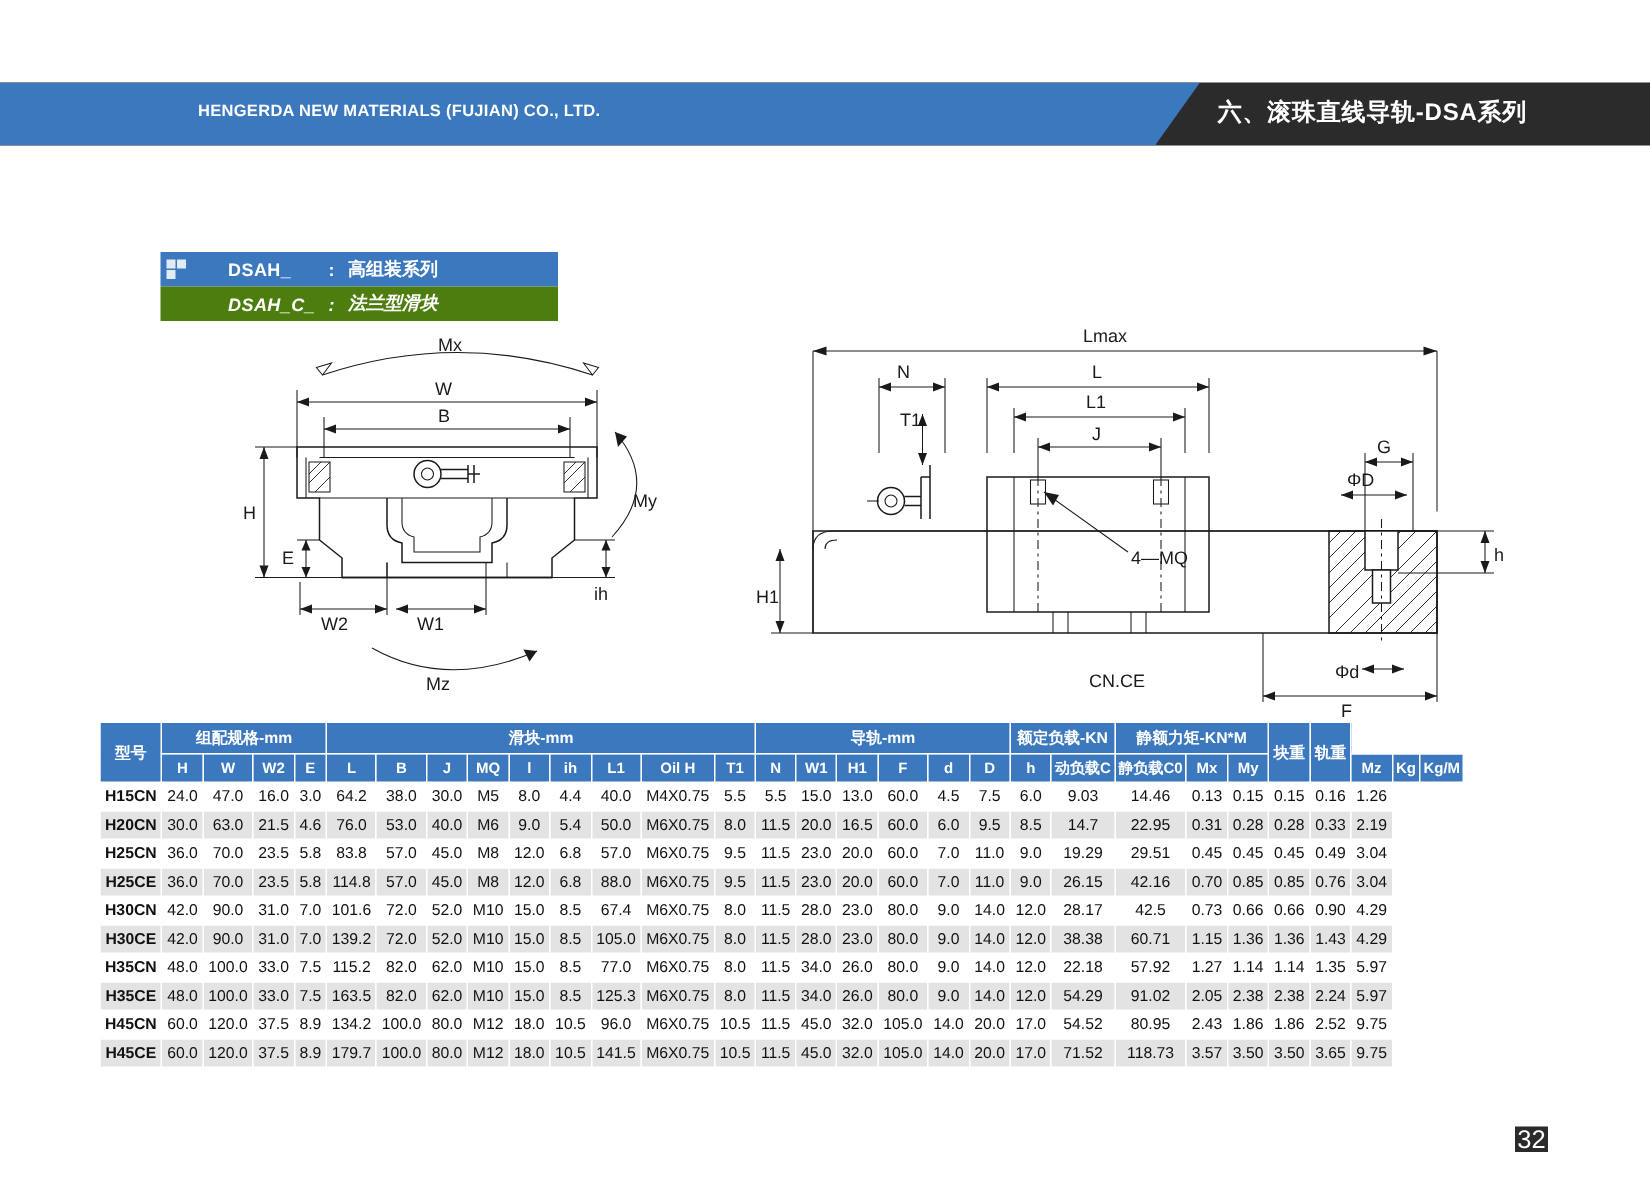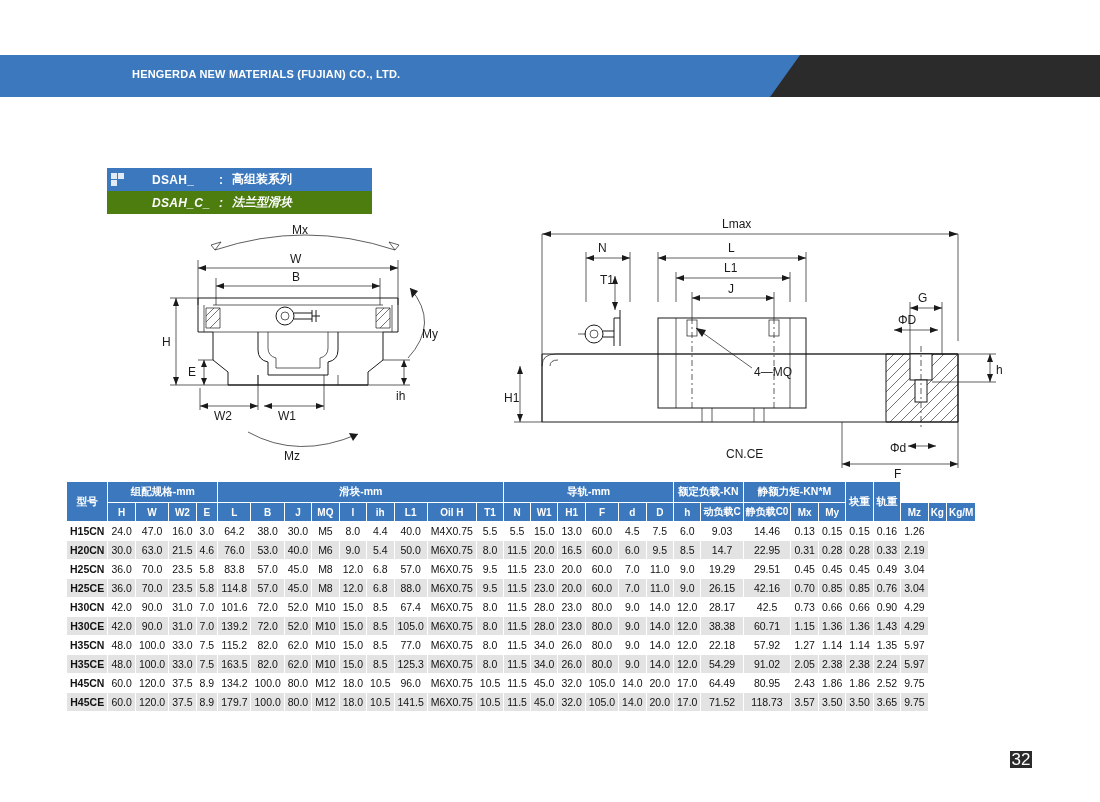--- a/index.html
+++ b/index.html
@@ -78,20 +78,21 @@
     width:22px;height:17px;background:#2b2b2b;color:#fff;
     font-size:17px;display:flex;align-items:center;justify-content:center;
   }
 </style>
 </head>
 <body>
 
 <div class="header">
   <div class="header-blue"></div>
   <div class="company">HENGERDA NEW MATERIALS (FUJIAN) CO., LTD.</div>
+  <div class="header-title">六、滚珠直线导轨-DSA系列</div>
 </div>
 
 <div class="legend">
   <div class="legend-row blue">
     <span class="legend-mark">
       <span class="sq" style="left:4px;top:5px;"></span>
       <span class="sq" style="left:11px;top:5px;"></span>
       <span class="sq" style="left:4px;top:12px;"></span>
       <span class="sq" style="left:11px;top:12px;background:transparent;"></span>
     </span>
@@ -644,21 +645,21 @@
           <td>96.0</td>
           <td>M6X0.75</td>
           <td>10.5</td>
           <td>11.5</td>
           <td>45.0</td>
           <td>32.0</td>
           <td>105.0</td>
           <td>14.0</td>
           <td>20.0</td>
           <td>17.0</td>
-          <td>64.49</td>
+          <td>54.52</td>
           <td>80.95</td>
           <td>2.43</td>
           <td>1.86</td>
           <td>1.86</td>
           <td>2.52</td>
           <td>9.75</td>
         </tr>
         <tr>
           <td class="model">H45CE</td>
           <td>60.0</td>

